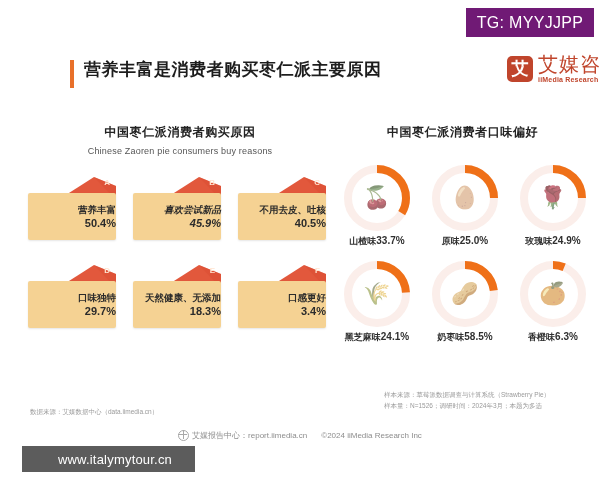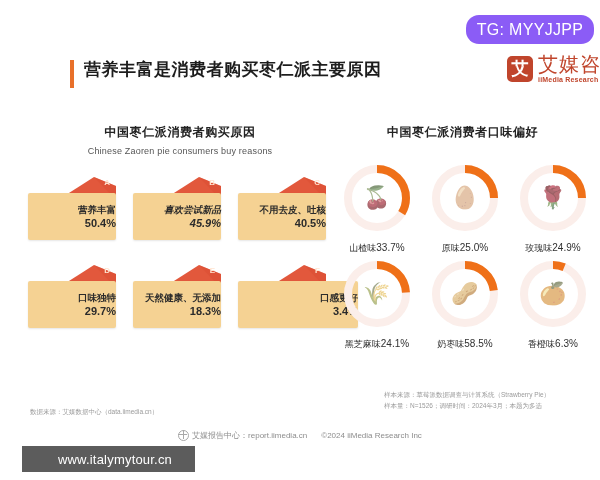--- a/index.html
+++ b/index.html
@@ -6,25 +6,25 @@
   body{
     width:600px;height:480px;
     background:#ffffff;
     font-family:"Liberation Sans","DejaVu Sans",sans-serif;
     overflow:hidden;position:relative;
   }
   #page{position:relative;width:600px;height:480px;background:#fff;}
 
   
   .tg-badge{
-    position:absolute;top:15px;left:466px;
+    position:absolute;top:8px;left:466px;
     width:128px;height:29px;
-    background:#8b5cf6;color:#ffffff;
+    background:#701a75;color:#ffffff;
     font-size:16px;letter-spacing:.3px;
-    display:flex;align-items:center;justify-content:center;border-radius:13px;
+    display:flex;align-items:center;justify-content:center;
   }
 
   
   .title-row{position:absolute;top:58px;left:24px;width:552px;height:34px;margin-left:46px;}
   .title-bar{
     position:absolute;left:0;top:2px;width:4px;height:28px;background:#e8702a;
   }
   .title-text{
     position:absolute;left:14px;top:0px;
     font-size:17px;font-weight:bold;color:#1d1d1d;
@@ -74,21 +74,21 @@
   #donuts{position:absolute;left:336px;top:164px;width:258px;height:180px;}
   .donut{position:absolute;width:82px;height:104px;text-align:center;}
   .donut-ring{position:relative;width:68px;height:68px;margin:0 auto;}
   .donut-ring svg{position:absolute;left:0;top:0;}
   .donut-emoji{
     position:absolute;left:0;top:0;width:68px;height:68px;
     display:flex;align-items:center;justify-content:center;
     font-size:22px;opacity:.65;filter:saturate(.6);
   }
   .donut-cap{
-    margin-top:10px;font-size:9px;font-weight:normal;color:#303030;white-space:nowrap;
+    margin-top:3px;font-size:9px;font-weight:bold;color:#303030;white-space:nowrap;
   }
   .donut-cap .pc{font-size:10px;}
 
   
   .foot{position:absolute;font-size:6.5px;color:#9a9a9a;line-height:1.7;white-space:nowrap;}
   #foot-left{left:30px;top:406px;}
   #foot-right{left:384px;top:389px;}
 
   
   #bottom{
@@ -204,21 +204,21 @@
         </div>
       </div>
       <div class="card" style="left: 210px; top: 88px;">
         <div class="flap">
           <svg width="62" height="24" viewBox="0 0 62 24">
             <path d="M4 23 L40 0 L62 9 L62 23 Z" fill="#e2583c"></path>
             <path d="M40 0 L62 9 L62 23 Z" fill="#d94b30" opacity="0.45"></path>
           </svg>
           <span class="badge">F</span>
         </div>
-        <div class="card-body" style="background: rgb(245, 210, 147); padding-left: 32px;">
+        <div class="card-body" style="background: rgb(245, 210, 147);">
           <div class="card-label">口感更好</div>
           <div class="card-val">3.4%</div>
         </div>
       </div>
     </div>
 
   <div id="donuts">
       <div class="donut" style="left: 0px; top: 0px;">
         <div class="donut-ring">
           <svg width="68" height="68" viewBox="0 0 68 68">

